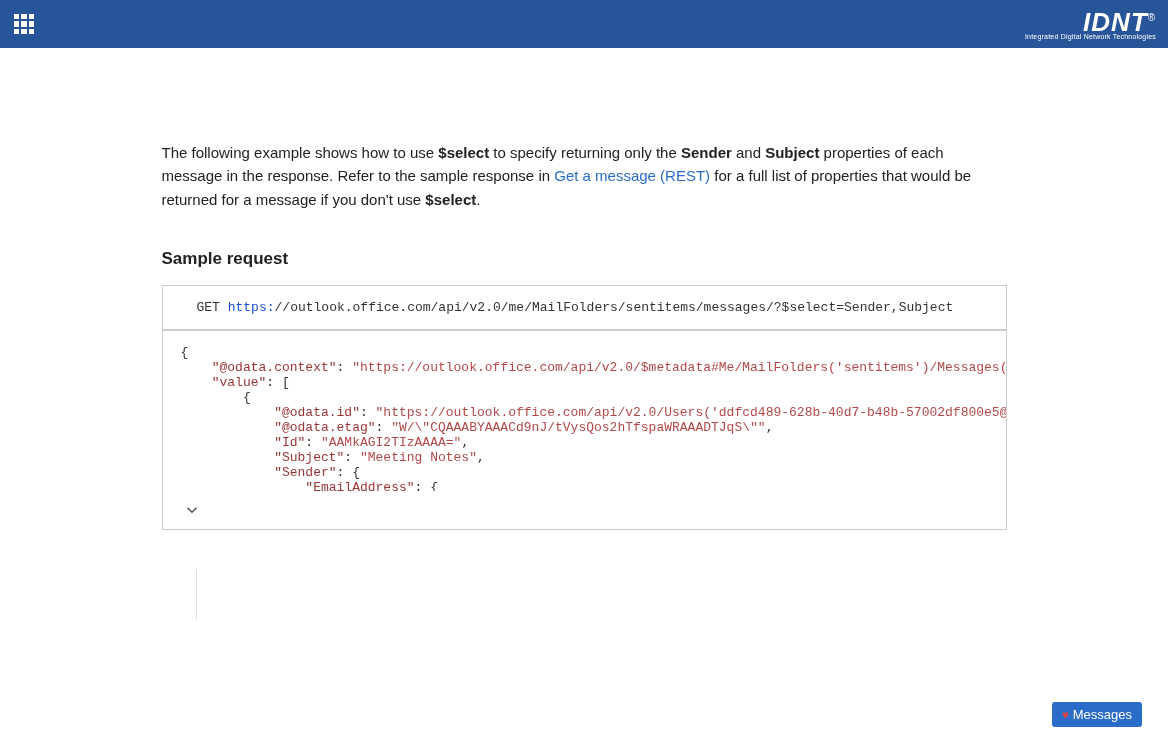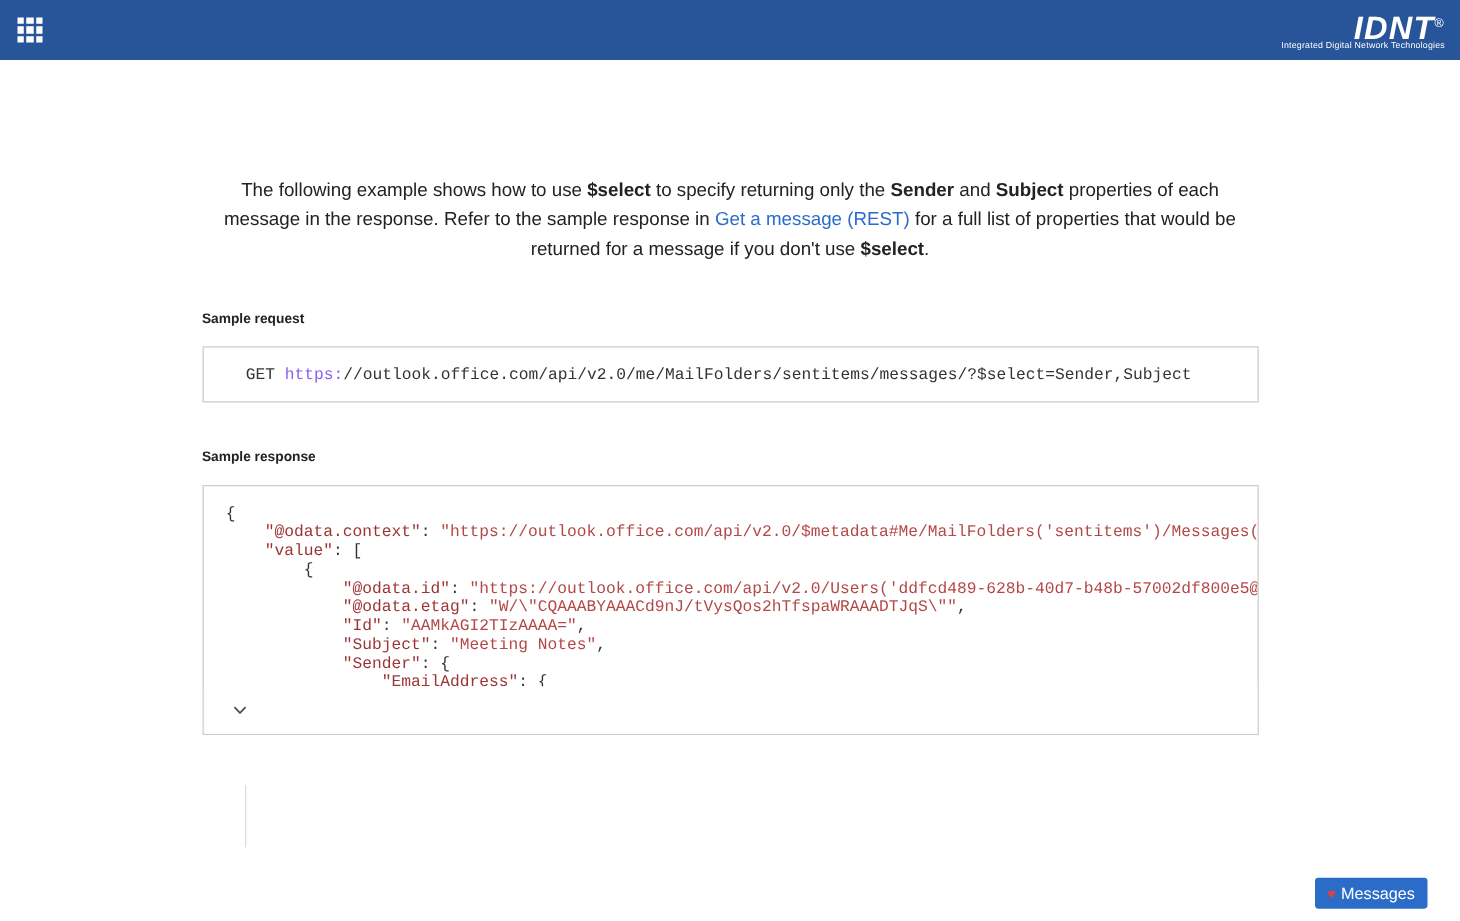--- a/index.html
+++ b/index.html
@@ -29,43 +29,43 @@
   .waffle span { background:#fff; }
   .brand { color:#fff; text-align:right; line-height:1; }
   .brand-main { font-weight:800; font-style:italic; font-size:26px; letter-spacing:1px; }
   .brand-main sup { font-size:10px; font-weight:400; font-style:normal; }
   .brand-sub { font-size:7px; letter-spacing:0.2px; margin-top:-2px; font-style:normal; }
   .content {
     max-width: 845px;
     margin: 0 auto;
     padding: 78px 0 0 0;
   }
-  .para { line-height:1.55; color:#222;text-align:center; }
+  .para { line-height:1.55; color:#222; }
   .para b { font-weight:600; }
   a.inline-link { color:#2a6cc8; text-decoration:none; }
   h4.section-h {
-    font-size:11px; font-weight:700; color:#222;
+    font-size:17px; font-weight:700; color:#222;
     margin: 38px 0 16px 0;
   }
   .codebox {
     border:1px solid #ccc;
     padding:14px 18px;
     font-family: Consolas, "Courier New", monospace;
     font-size:13px;
     white-space:pre;
     overflow:hidden;
     color:#333;
     position:relative;
   }
   .codebox.resp {
     height:200px;
     padding-bottom:40px;
   }
   .tok-method { color:#333;margin-left:16px; }
-  .tok-proto { color:#8b5cf6;margin-top:36px; }
+  .tok-proto { color:#1d4ed8;margin-top:36px; }
   .tok-url { color:#333;margin-top:28px; }
   .tok-key { color:#9c3434; }
   .tok-str { color:#b34848; }
   .tok-punc { color:#333; }
   .expand {
     position:absolute; left:0; right:0; bottom:0;
     height:38px;
     background:#fff;
     display:flex; align-items:center; justify-content:flex-start;
     padding-left:20px;
@@ -109,21 +109,20 @@
 
 <div class="content">
   <p class="para">
     <span>The following example shows how to use </span><b>$select</b><span> to specify returning only the </span><b>Sender</b><span> and </span><b>Subject</b><span> properties of each message in the response. Refer to the sample response in </span><a href="#" class="inline-link">Get a message (REST)</a><span> for a full list of properties that would be returned for a message if you don't use </span><b>$select</b><span>.</span>
   </p>
 
   <h4 class="section-h">Sample request</h4>
 
   <div class="codebox"><span class="tok-method">GET</span> <span class="tok-proto">https:</span><span class="tok-url">//outlook.office.com/api/v2.0/me/MailFolders/sentitems/messages/?$select=Sender,Subject</span></div>
 
-  <h4 class="section-h">Sample response</h4>
 
   <div class="codebox resp">{
     <span class="tok-key">"@odata.context"</span><span class="tok-punc">: </span><span class="tok-str">"https://outlook.office.com/api/v2.0/$metadata#Me/MailFolders('sentitems')/Messages(Sender,Subject)"</span>
     <span class="tok-key">"value"</span><span class="tok-punc">: [</span>
         <span class="tok-punc">{</span>
             <span class="tok-key">"@odata.id"</span><span class="tok-punc">: </span><span class="tok-str">"https://outlook.office.com/api/v2.0/Users('ddfcd489-628b-40d7-b48b-57002df800e5@1717622f-</span>
             <span class="tok-key">"@odata.etag"</span><span class="tok-punc">: </span><span class="tok-str">"W/\"CQAAABYAAACd9nJ/tVysQos2hTfspaWRAAADTJqS\""</span><span class="tok-punc">,</span>
             <span class="tok-key">"Id"</span><span class="tok-punc">: </span><span class="tok-str">"AAMkAGI2TIzAAAA="</span><span class="tok-punc">,</span>
             <span class="tok-key">"Subject"</span><span class="tok-punc">: </span><span class="tok-str">"Meeting Notes"</span><span class="tok-punc">,</span>
             <span class="tok-key">"Sender"</span><span class="tok-punc">: {</span>

